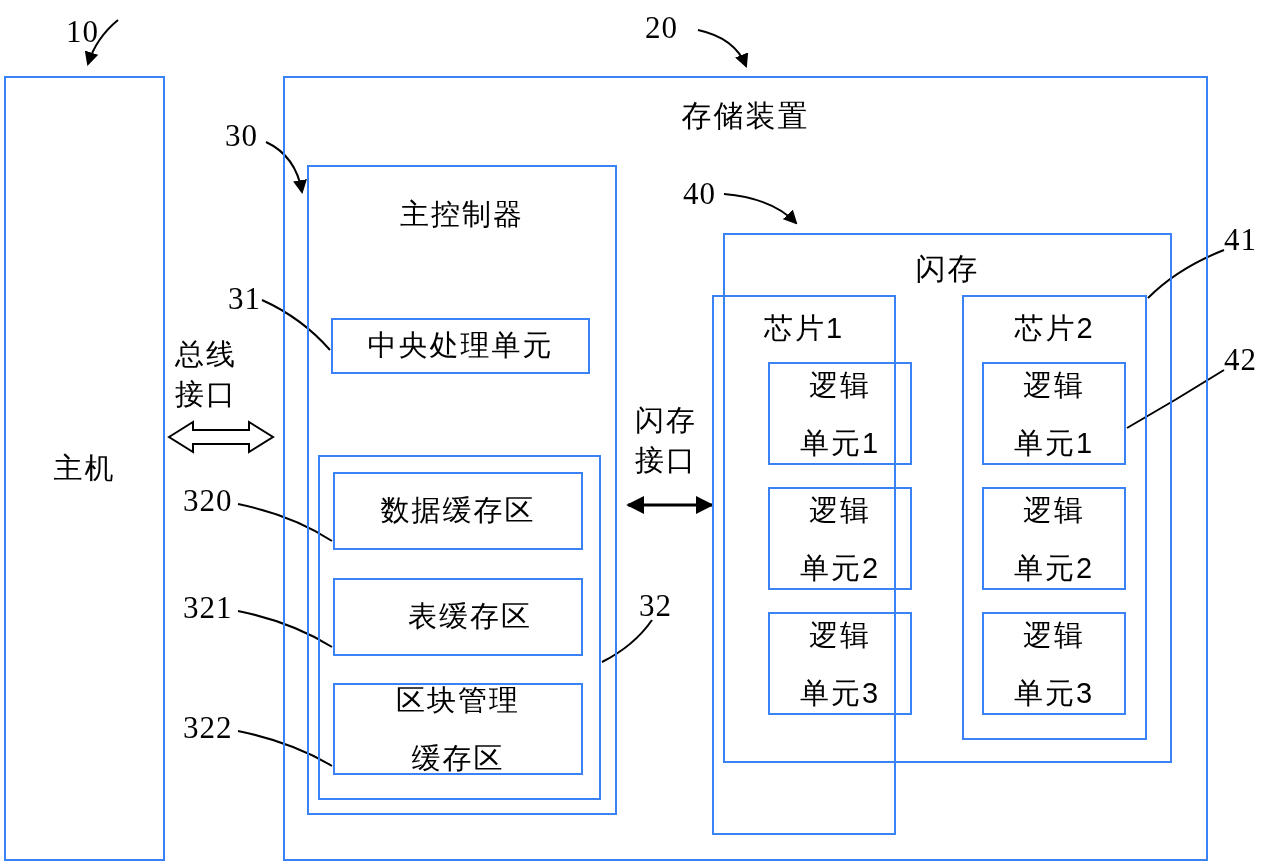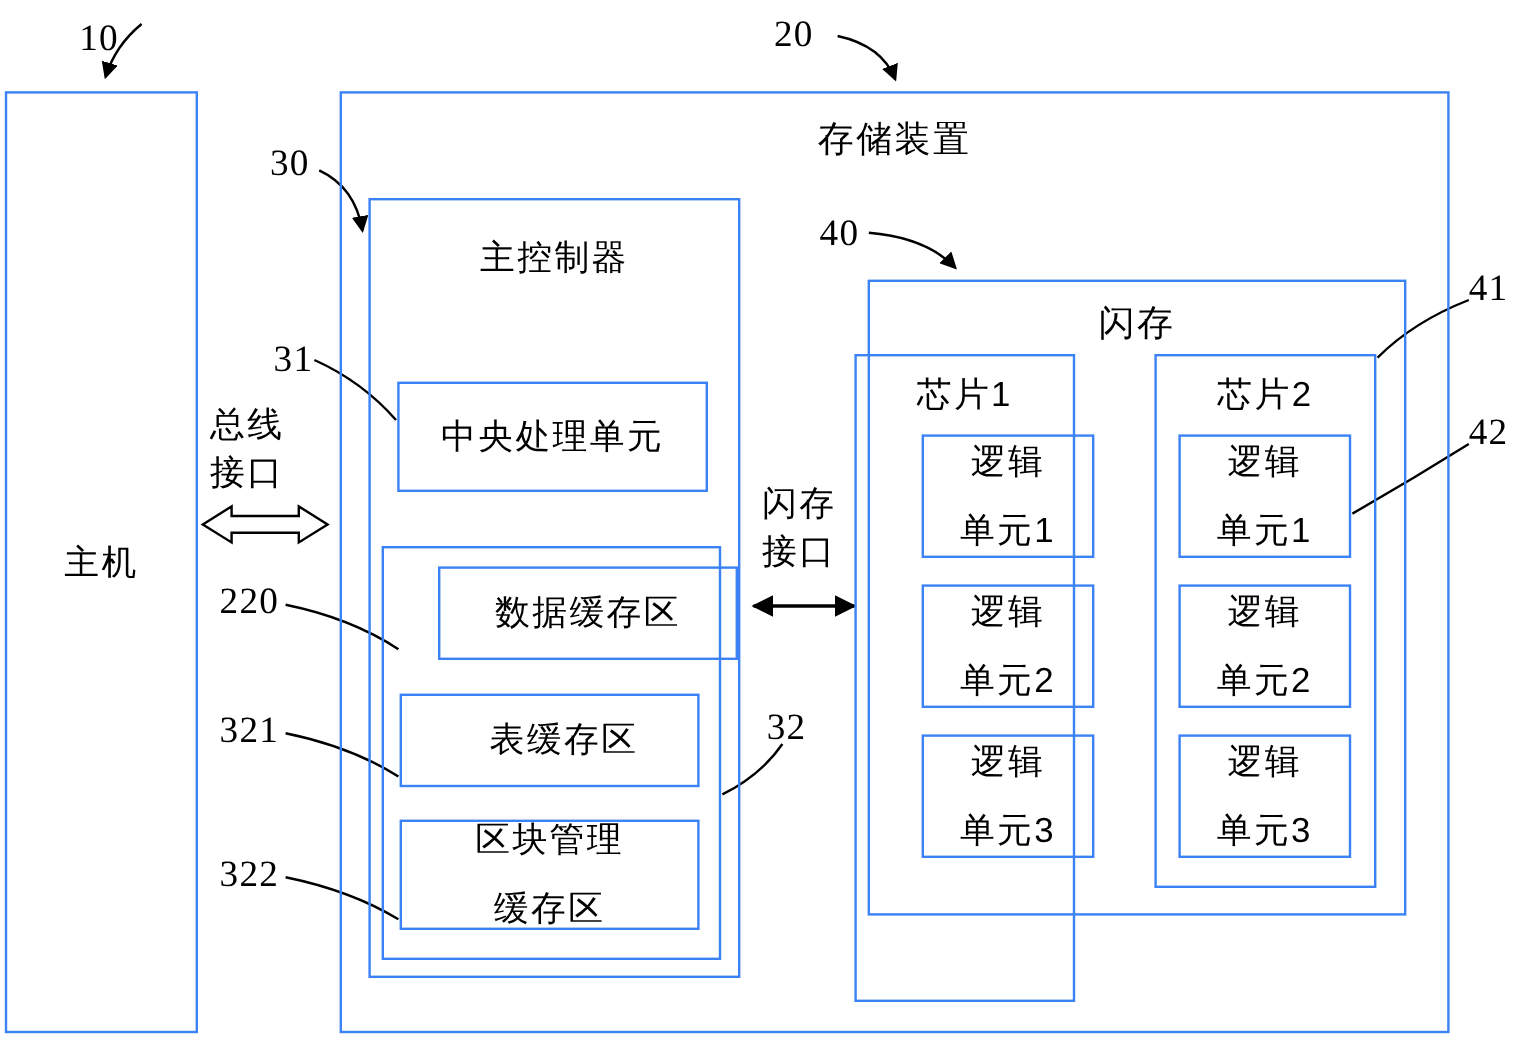--- a/index.html
+++ b/index.html
@@ -85,21 +85,21 @@
     <path d="M 238 731 Q 292 742 332 766" fill="none" stroke="#000" stroke-width="2"></path>
     <path d="M 652 620 Q 634 646 602 662" fill="none" stroke="#000" stroke-width="2"></path>
     <path d="M 1224 250 Q 1178 268 1148 298" fill="none" stroke="#000" stroke-width="2"></path>
     <path d="M 1224 370 Q 1176 400 1127 428" fill="none" stroke="#000" stroke-width="2"></path>
   </svg>
 
   <div class="ref" style="left:66px; top:14px;">10</div>
   <div class="ref" style="left:645px; top:10px;">20</div>
   <div class="ref" style="left:225px; top:118px;">30</div>
   <div class="ref" style="left:228px; top:281px;">31</div>
-  <div class="ref" style="left:183px; top:483px;">220</div>
+  <div class="ref" style="left:183px; top:483px;">320</div>
   <div class="ref" style="left:183px; top:590px;">321</div>
   <div class="ref" style="left:183px; top:710px;text-align:center;">322</div>
   <div class="ref" style="left:639px; top:588px;">32</div>
   <div class="ref" style="left:683px; top:176px;text-align:right;">40</div>
   <div class="ref" style="left:1224px; top:222px;">41</div>
   <div class="ref" style="left:1224px; top:342px;">42</div>
 
   <div class="iface-label" style="left:158px; top:334px; width:96px;">
     <div>总线</div>
     <div>接口</div>
@@ -114,27 +114,27 @@
   </div>
 
   <div class="box" style="left:283px; top:76px; width:925px; height:785px;">
     <div class="box-title" style="top:18px; font-size:30px;">存储装置</div>
   </div>
 
   <div class="box" style="left:307px; top:165px; width:310px; height:650px;">
     <div class="box-title" style="top:28px;">主控制器</div>
   </div>
 
-  <div class="box center-flex" style="left:331px; top:318px; width:259px; height:92px;">
+  <div class="box center-flex" style="left:331px; top:318px; width:259px; height:56px;">
     <span class="cjk">中央处理单元</span>
   </div>
 
   <div class="box" style="left:318px; top:455px; width:283px; height:345px;"></div>
 
-  <div class="box center-flex" style="left:333px; top:472px; width:250px; height:78px;margin-left:32px;">
+  <div class="box center-flex" style="left:333px; top:472px; width:250px; height:78px;">
     <span class="cjk">数据缓存区</span>
   </div>
 
   <div class="box center-flex" style="left:333px; top:578px; width:250px; height:78px;padding-left:24px;">
     <span class="cjk">表缓存区</span>
   </div>
 
   <div class="box two-line" style="left:333px; top:683px; width:250px; height:92px;">
     <div class="cjk">区块管理</div>
     <div class="cjk">缓存区</div>

